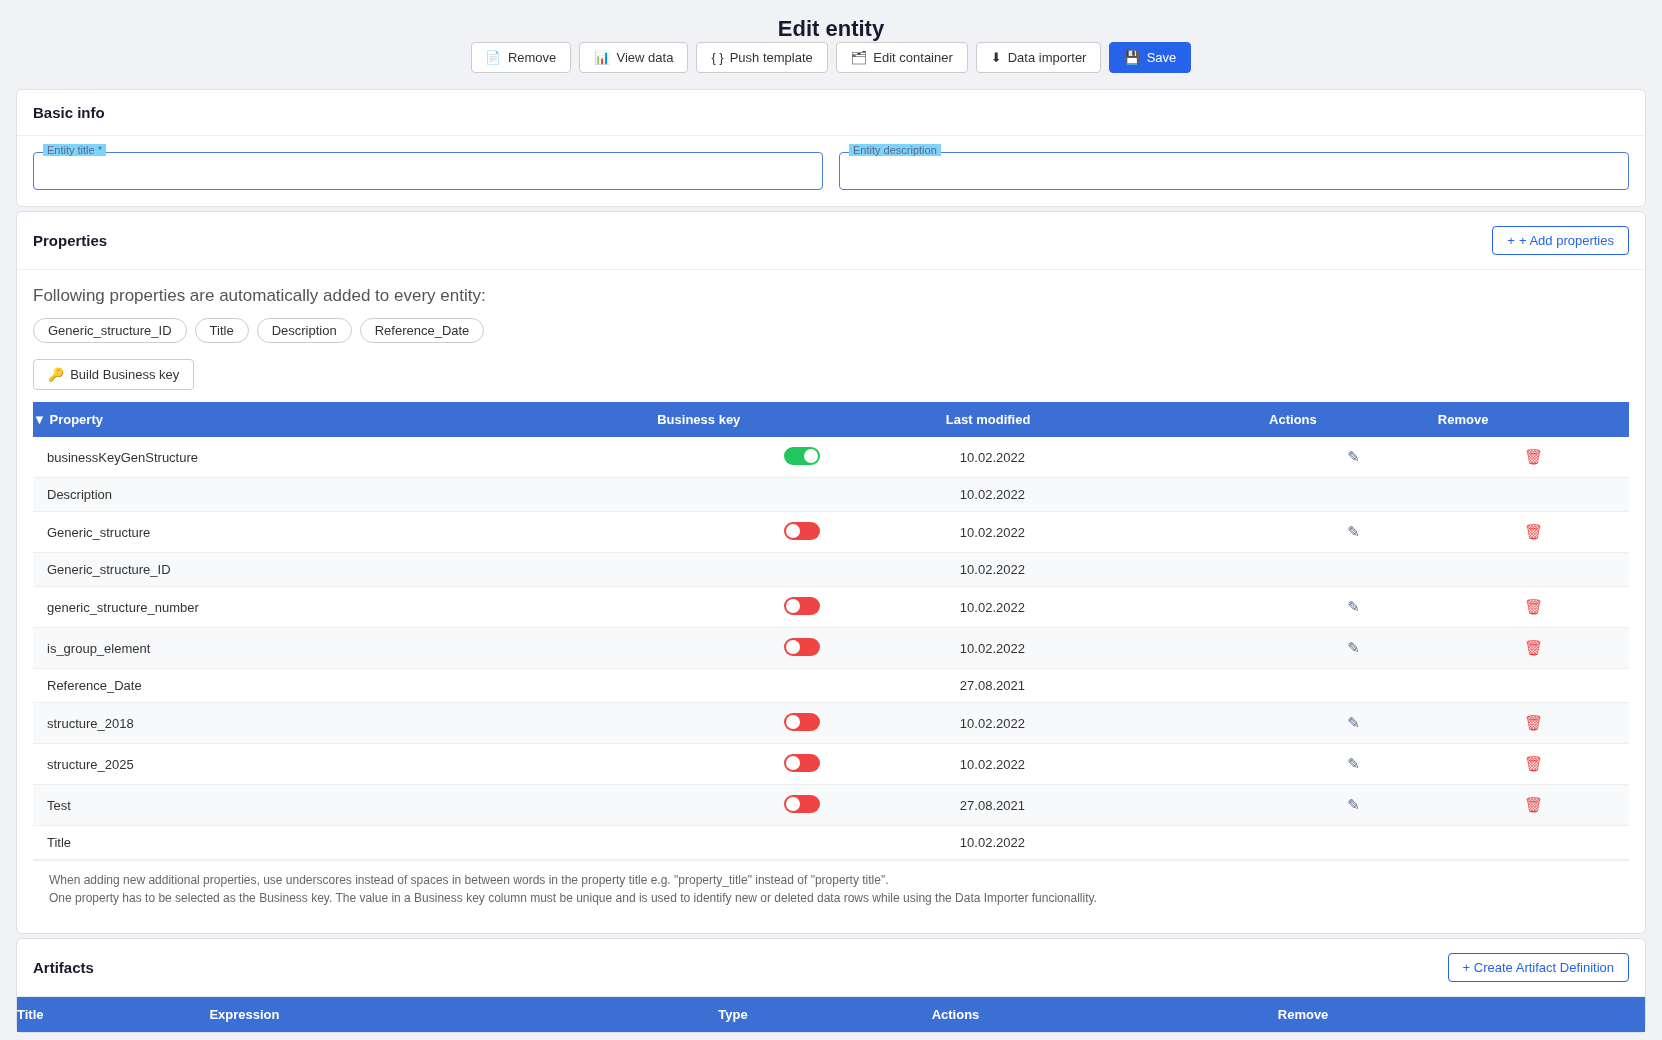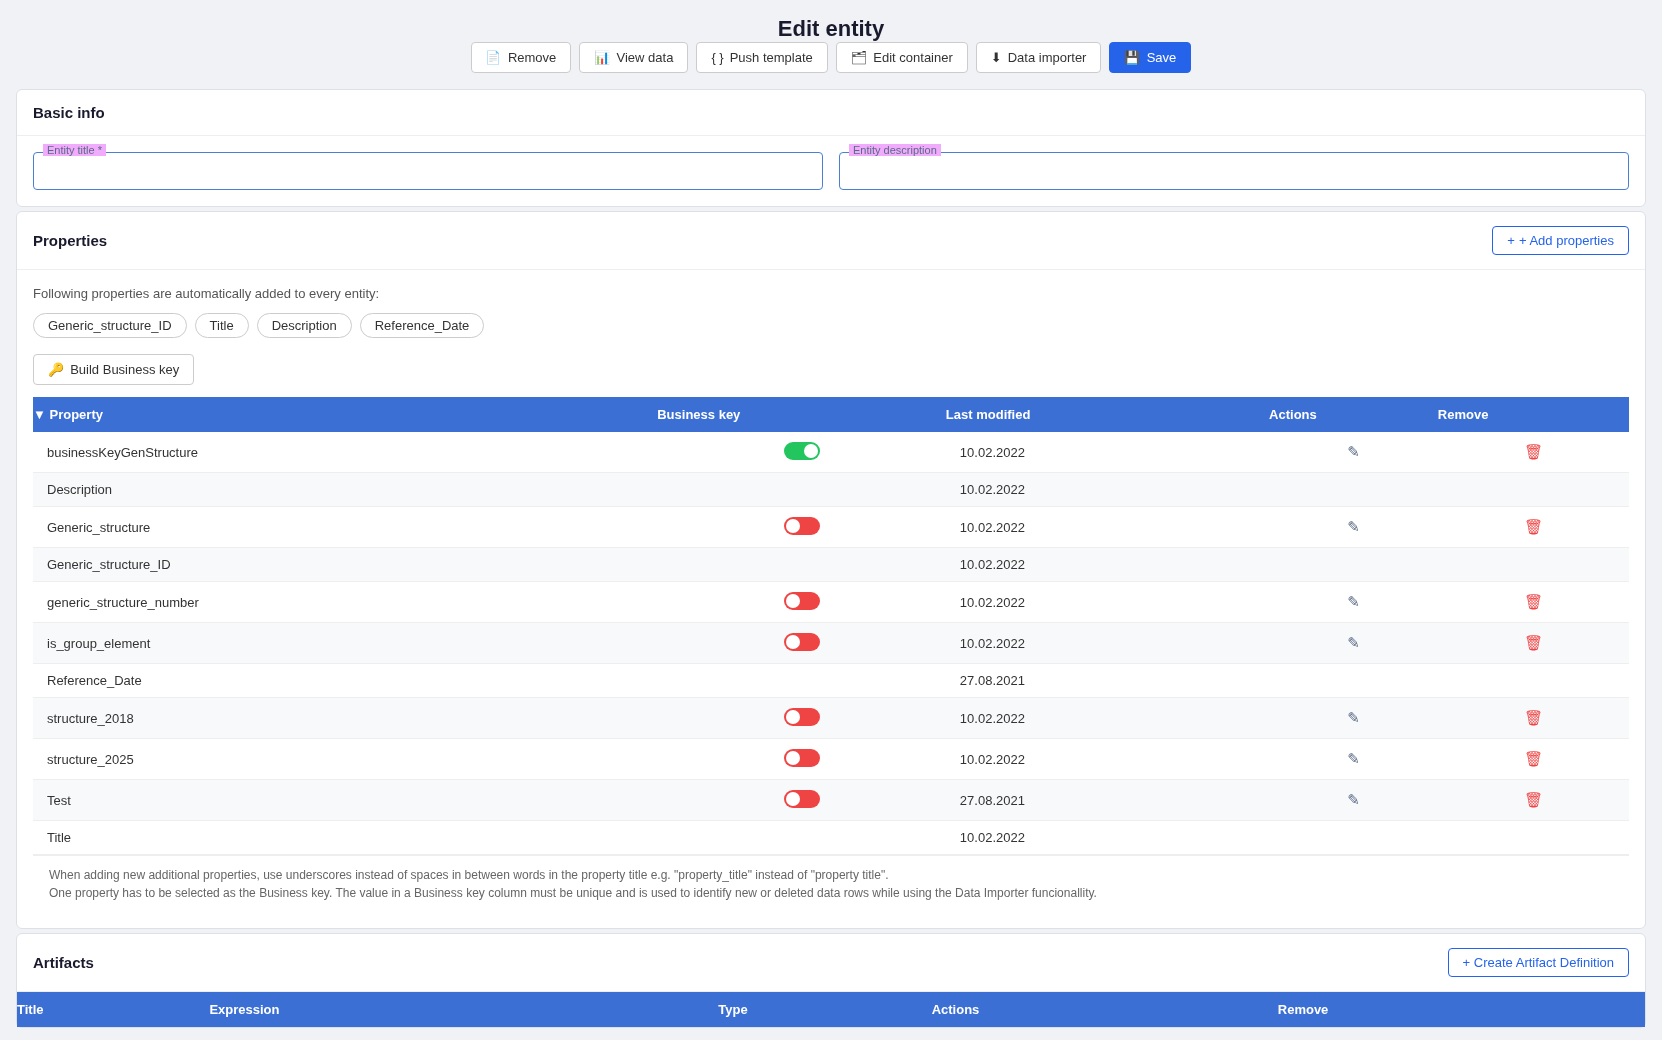--- a/index.html
+++ b/index.html
@@ -14,26 +14,26 @@
     .btn { display: inline-flex; align-items: center; gap: 6px; padding: 7px 14px; border-radius: 4px; border: 1px solid #ccc; background: #fff; cursor: pointer; font-size: 13px; color: #333; white-space: nowrap; }
     .btn-primary { background: #2563eb; color: #fff; border-color: #2563eb; }
 
     .section { background: #fff; border: 1px solid #dde1e7; border-radius: 6px; margin-bottom: 4px; }
     .section-header { padding: 14px 16px; border-bottom: 1px solid #eee; display: flex; align-items: center; justify-content: space-between; }
     .section-title { font-size: 15px; font-weight: bold; color: #1a1a2e; }
     .section-body { padding: 16px; }
 
     .form-row { display: flex; gap: 16px; }
     .form-group { flex: 1; position: relative; }
-    .form-group label { position: absolute; top: -8px; left: 10px; background: #f0abfc; padding: 0 4px; font-size: 11px; color: #5a6a85; }
+    .form-group label { position: absolute; top: -8px; left: 10px; background: #7dd3fc; padding: 0 4px; font-size: 11px; color: #5a6a85; }
     .form-group input { width: 100%; border: 1px solid #4a7fd4; border-radius: 4px; padding: 10px 12px; font-size: 14px; color: #333; outline: none; }
 
     .add-btn { display: inline-flex; align-items: center; gap: 4px; padding: 6px 14px; border: 1px solid #2563eb; border-radius: 4px; background: #fff; color: #2563eb; cursor: pointer; font-size: 13px; }
 
-    .info-text { font-size: 13px; color: #555; margin-bottom: 12px; }
+    .info-text { font-size: 17px; color: #555; margin-bottom: 12px; }
 
     .tags { display: flex; gap: 8px; flex-wrap: wrap; margin-bottom: 16px; }
     .tag { border: 1px solid #ccc; border-radius: 20px; padding: 4px 14px; font-size: 13px; color: #333; background: #fff; }
 
     .build-key-btn { display: inline-flex; align-items: center; gap: 6px; border: 1px solid #ccc; border-radius: 4px; padding: 7px 14px; font-size: 13px; background: #fff; cursor: pointer; color: #333; margin-bottom: 12px; }
 
     table { width: 100%; border-collapse: collapse; }
     thead tr { background: #3b6fd4; color: #fff; }
     thead th { padding: 10px 0; text-align: left; font-size: 13px; font-weight: 600; }
     tbody tr { border-bottom: 1px solid #eee; }

